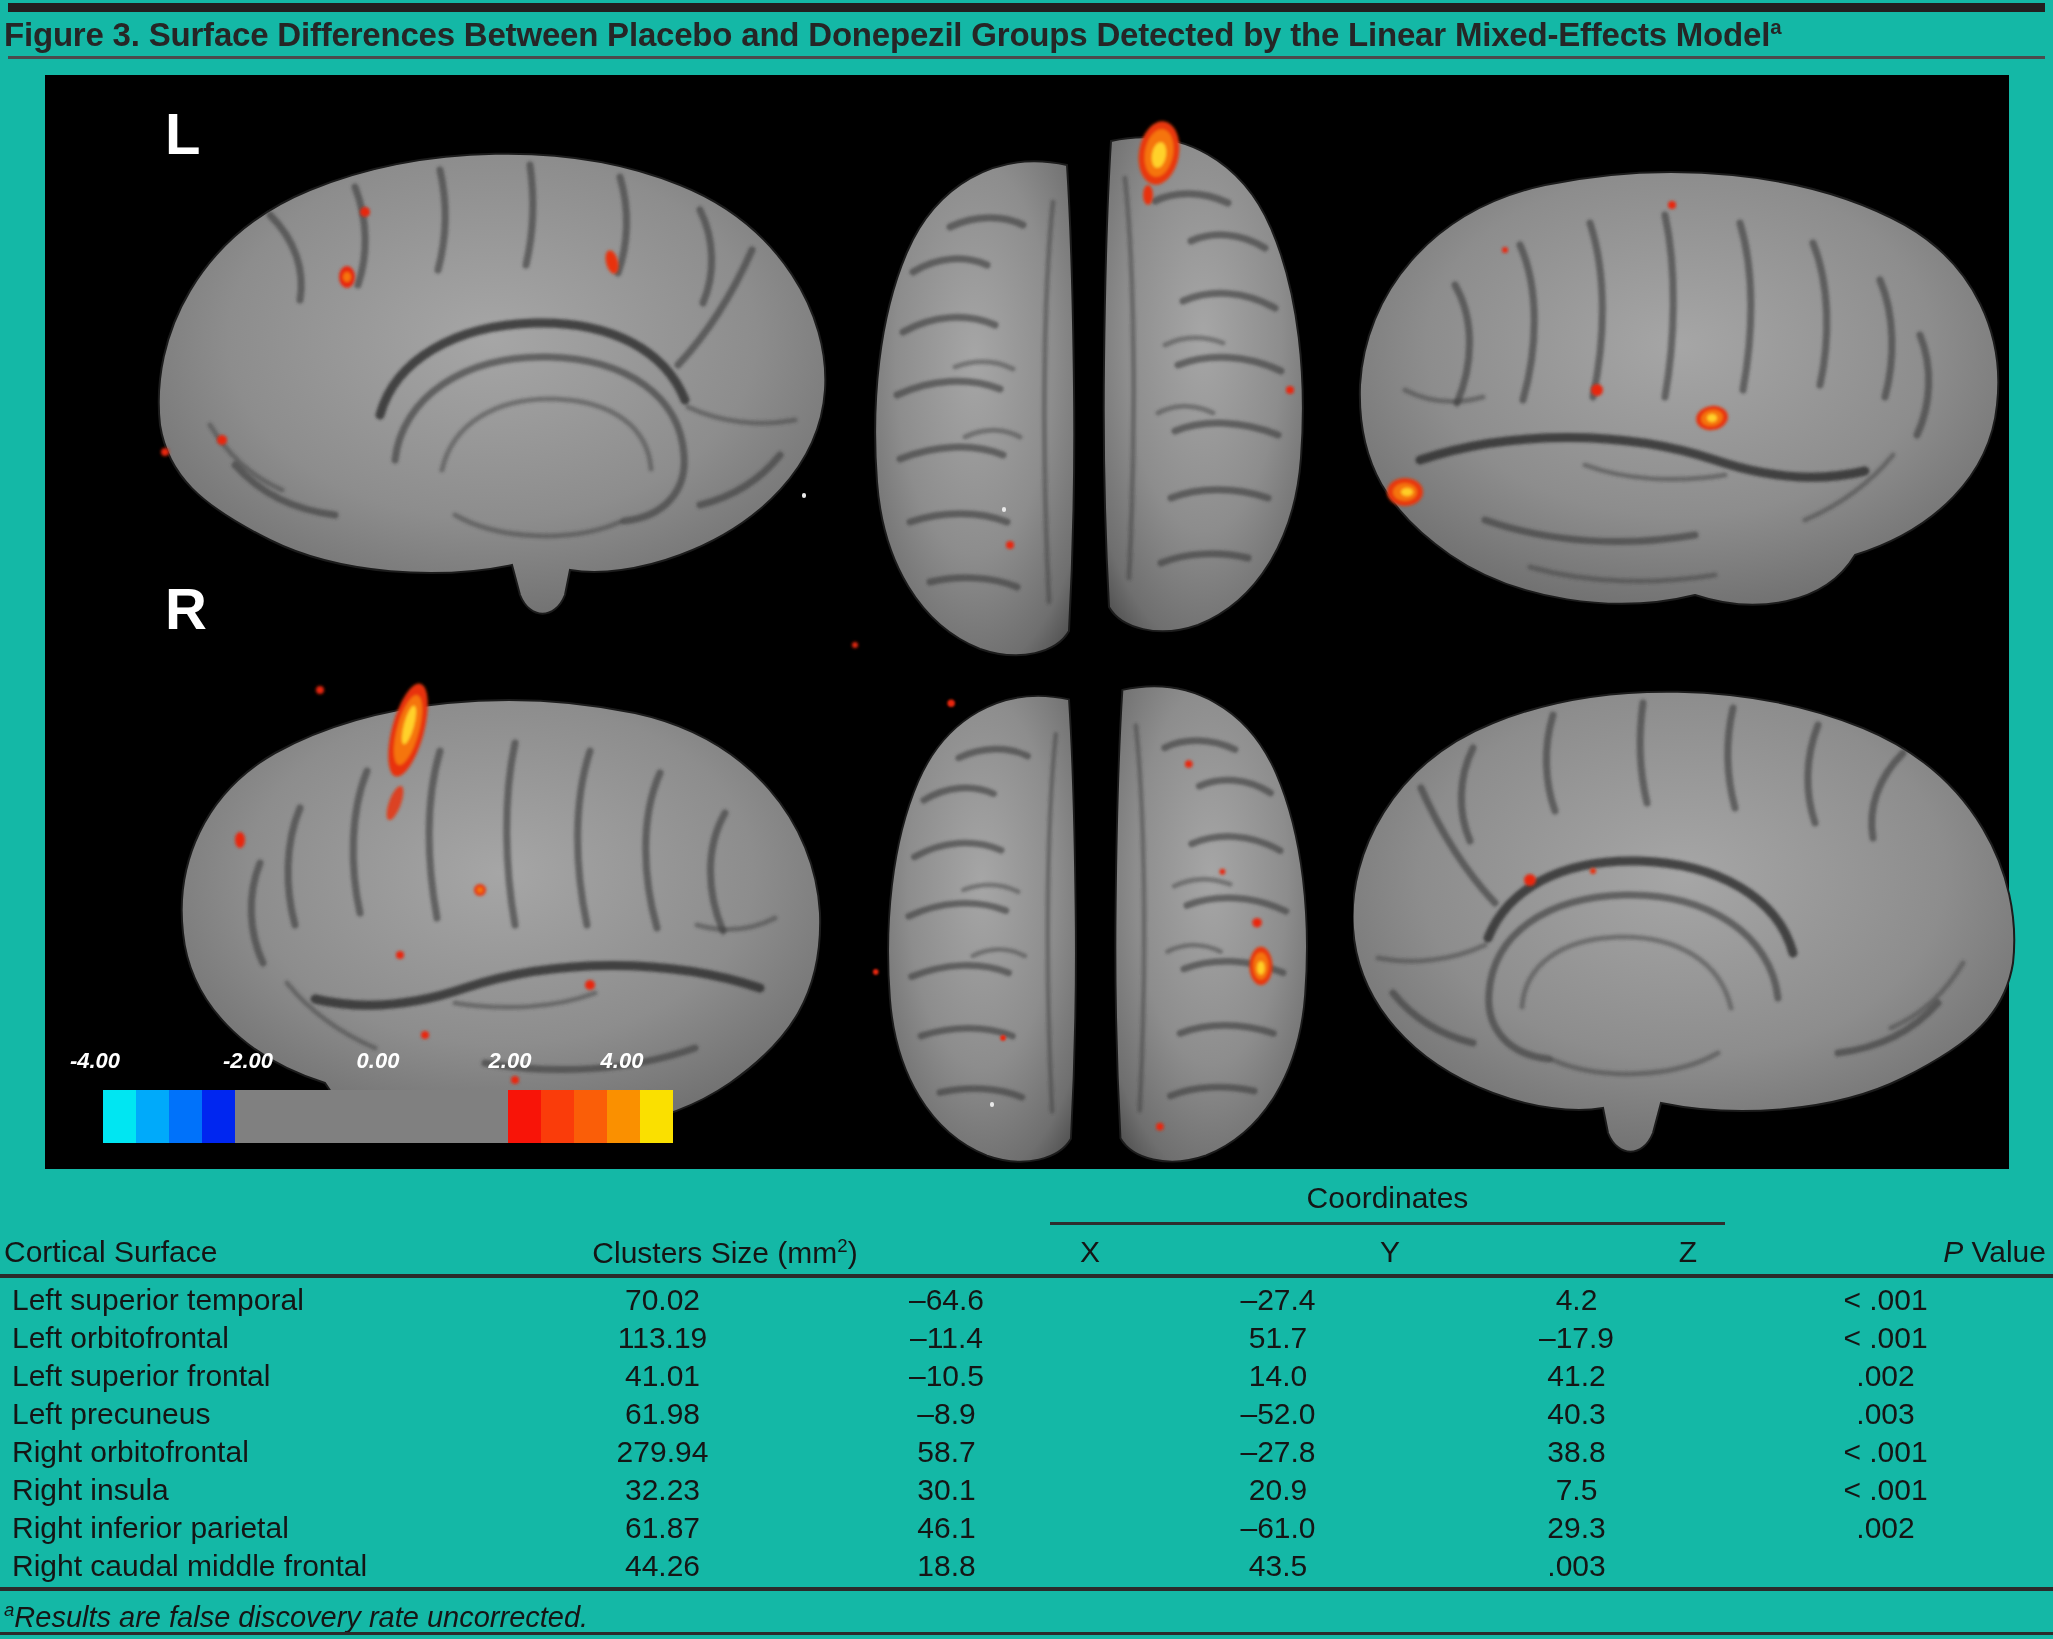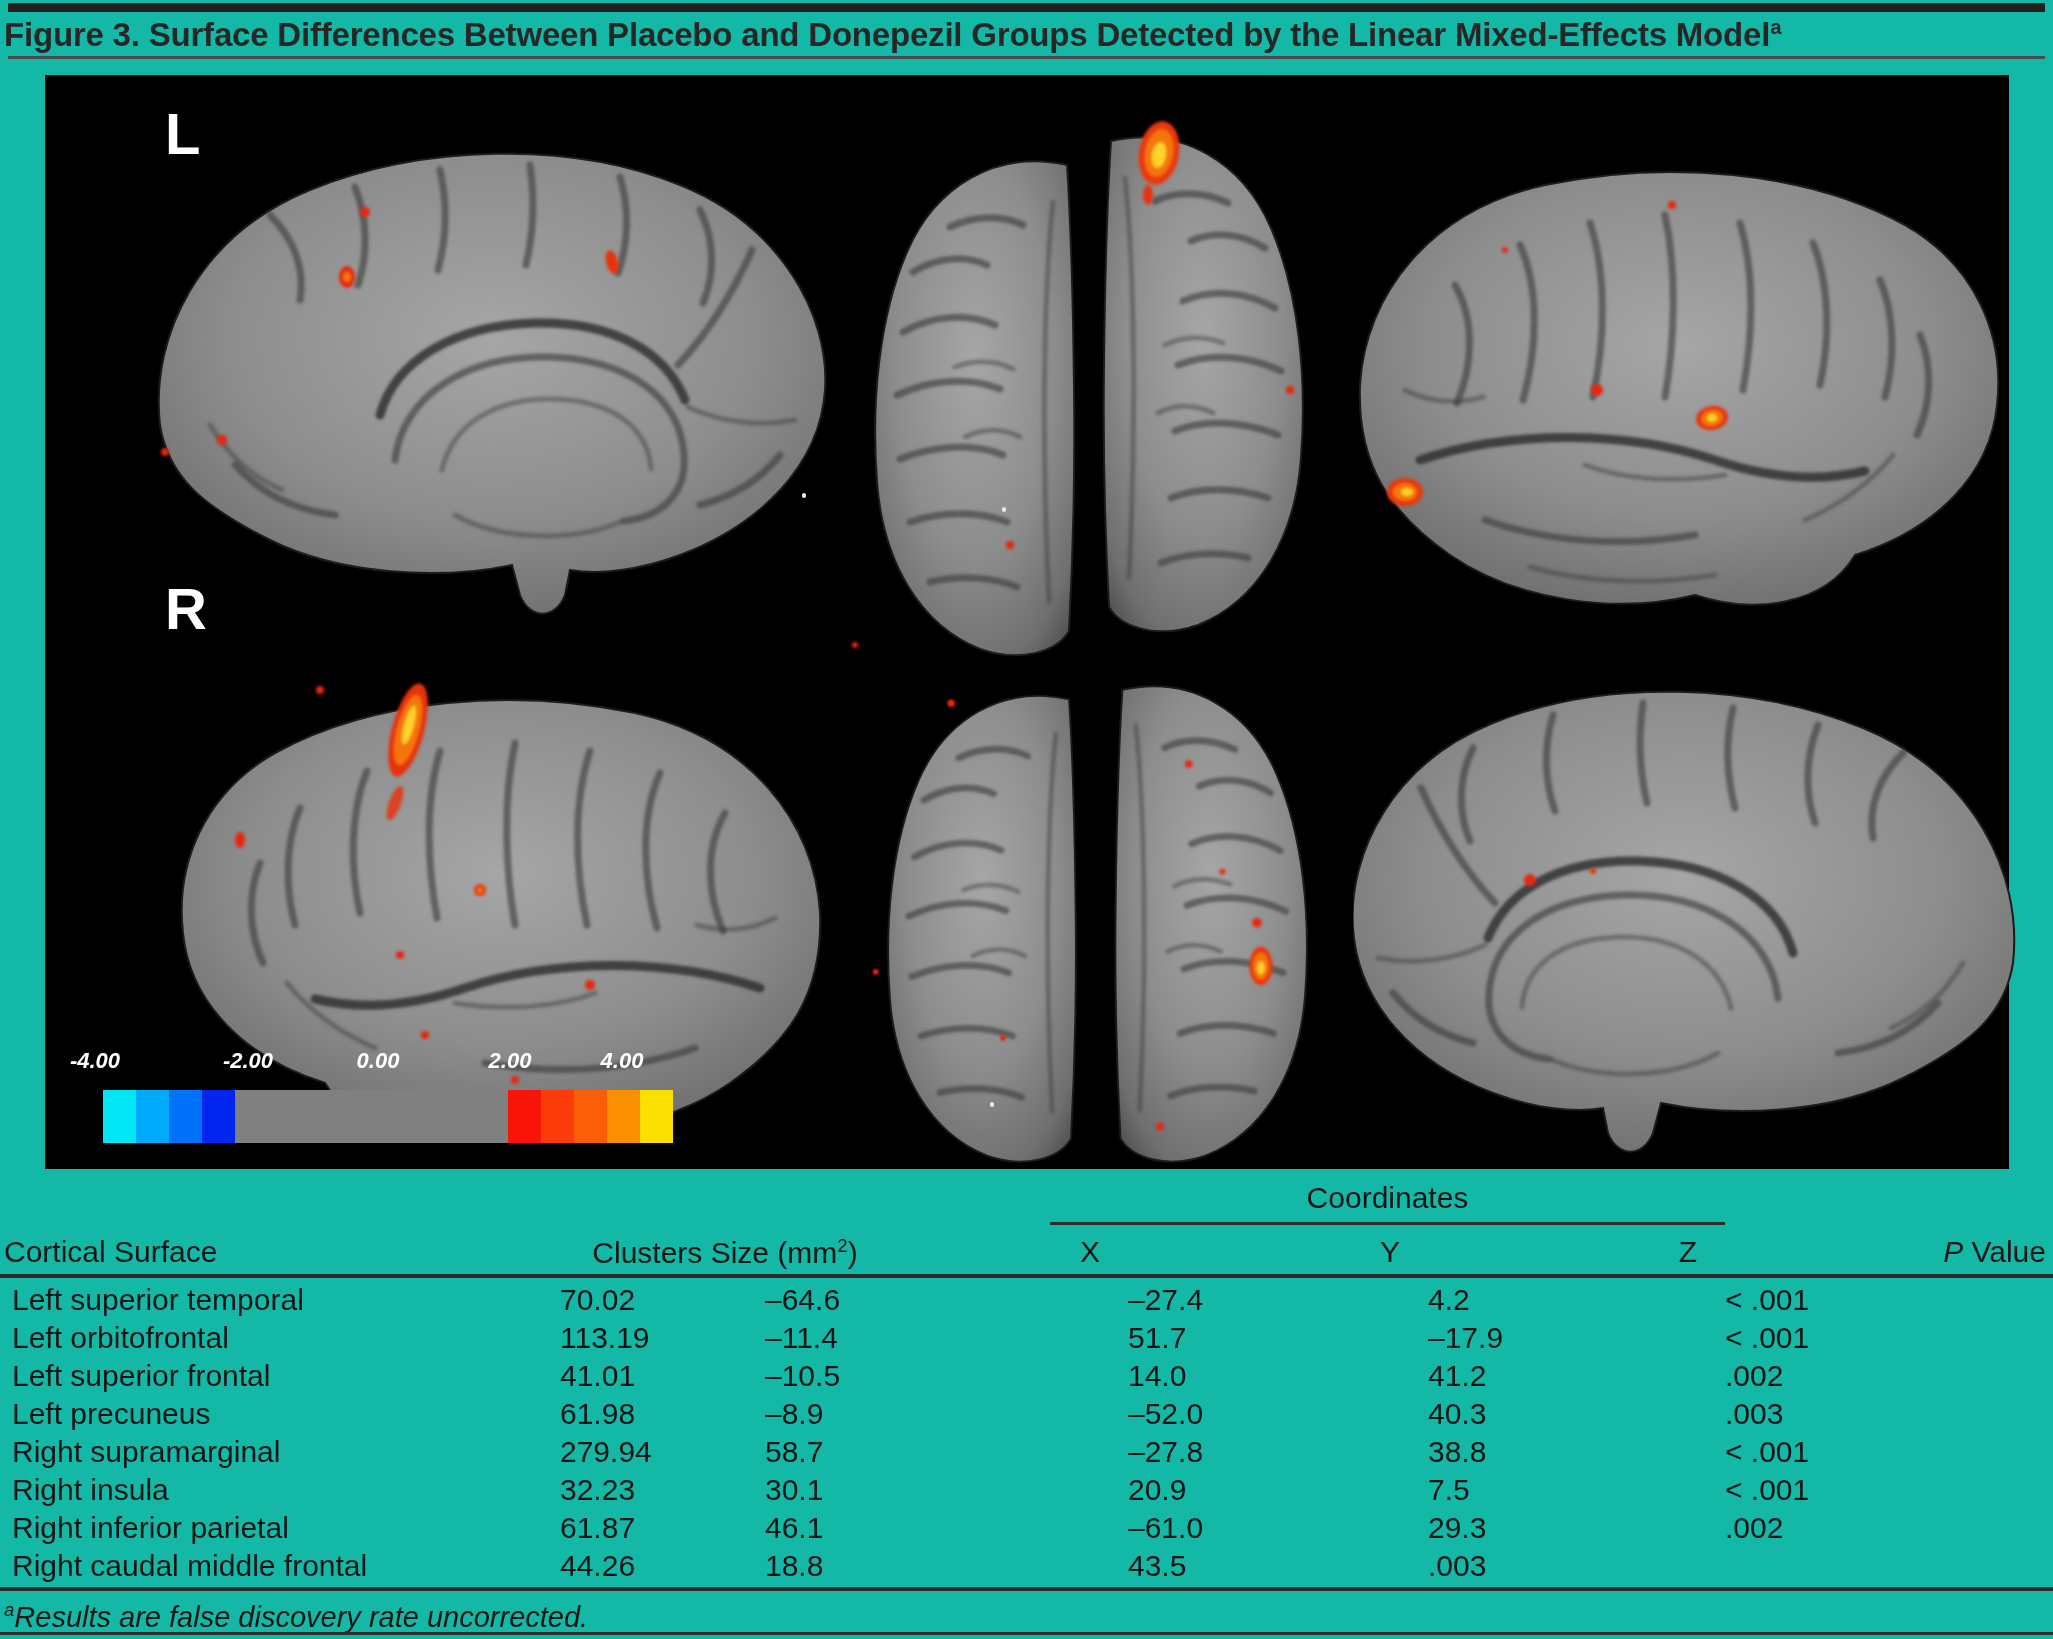--- a/index.html
+++ b/index.html
@@ -38,21 +38,21 @@
   .hdr-x{left:1090px;}
   .hdr-y{left:1390px;}
   .hdr-z{left:1688px;}
   .hdr-p{right:7px;}
   .hdr sup{font-size:62%;vertical-align:super;}
   .rule-heavy-top{position:absolute;left:0;top:99px;width:2053px;height:4px;background:#2b2b2b;}
   .rows{position:absolute;left:0;top:106px;width:2046px;}
   .trow{display:grid;grid-template-columns:560px 205px 363px 300px 297px 321px;height:38px;line-height:38px;}
   .c{white-space:nowrap;}
   .c.surface{padding-left:12px;text-align:left;}
-  .c.num{text-align:left;}
+  .c.num{text-align:center;}
   .rule-heavy-bottom{position:absolute;left:0;top:412px;width:2053px;height:4px;background:#2b2b2b;}
   .footnote{position:absolute;left:4px;top:424px;font-size:29px;font-style:italic;}
   .footnote sup{font-size:64%;vertical-align:super;}
   .rule-final{position:absolute;left:0;top:457px;width:2053px;height:3px;background:#2b2b2b;}
 
   
   .outline{fill:url(#gb);stroke:#1c1c1c;stroke-width:2;}
   .sulci path{fill:none;stroke:#3a3a3a;stroke-width:7;stroke-linecap:round;opacity:.62;}
   .sulci path.thin{stroke-width:5;opacity:.45;}
   .sulci path.deep{stroke-width:9;opacity:.8;stroke:#2c2c2c;}
@@ -360,21 +360,21 @@
       </div>
       <div class="trow">
         <div class="c surface">Left precuneus</div>
         <div class="c num">61.98</div>
         <div class="c num">–8.9</div>
         <div class="c num">–52.0</div>
         <div class="c num">40.3</div>
         <div class="c num">.003</div>
       </div>
       <div class="trow">
-        <div class="c surface">Right supramarginal</div>
+        <div class="c surface">Right orbitofrontal</div>
         <div class="c num">279.94</div>
         <div class="c num">58.7</div>
         <div class="c num">–27.8</div>
         <div class="c num">38.8</div>
         <div class="c num">&lt; .001</div>
       </div>
       <div class="trow">
         <div class="c surface">Right insula</div>
         <div class="c num">32.23</div>
         <div class="c num">30.1</div>

